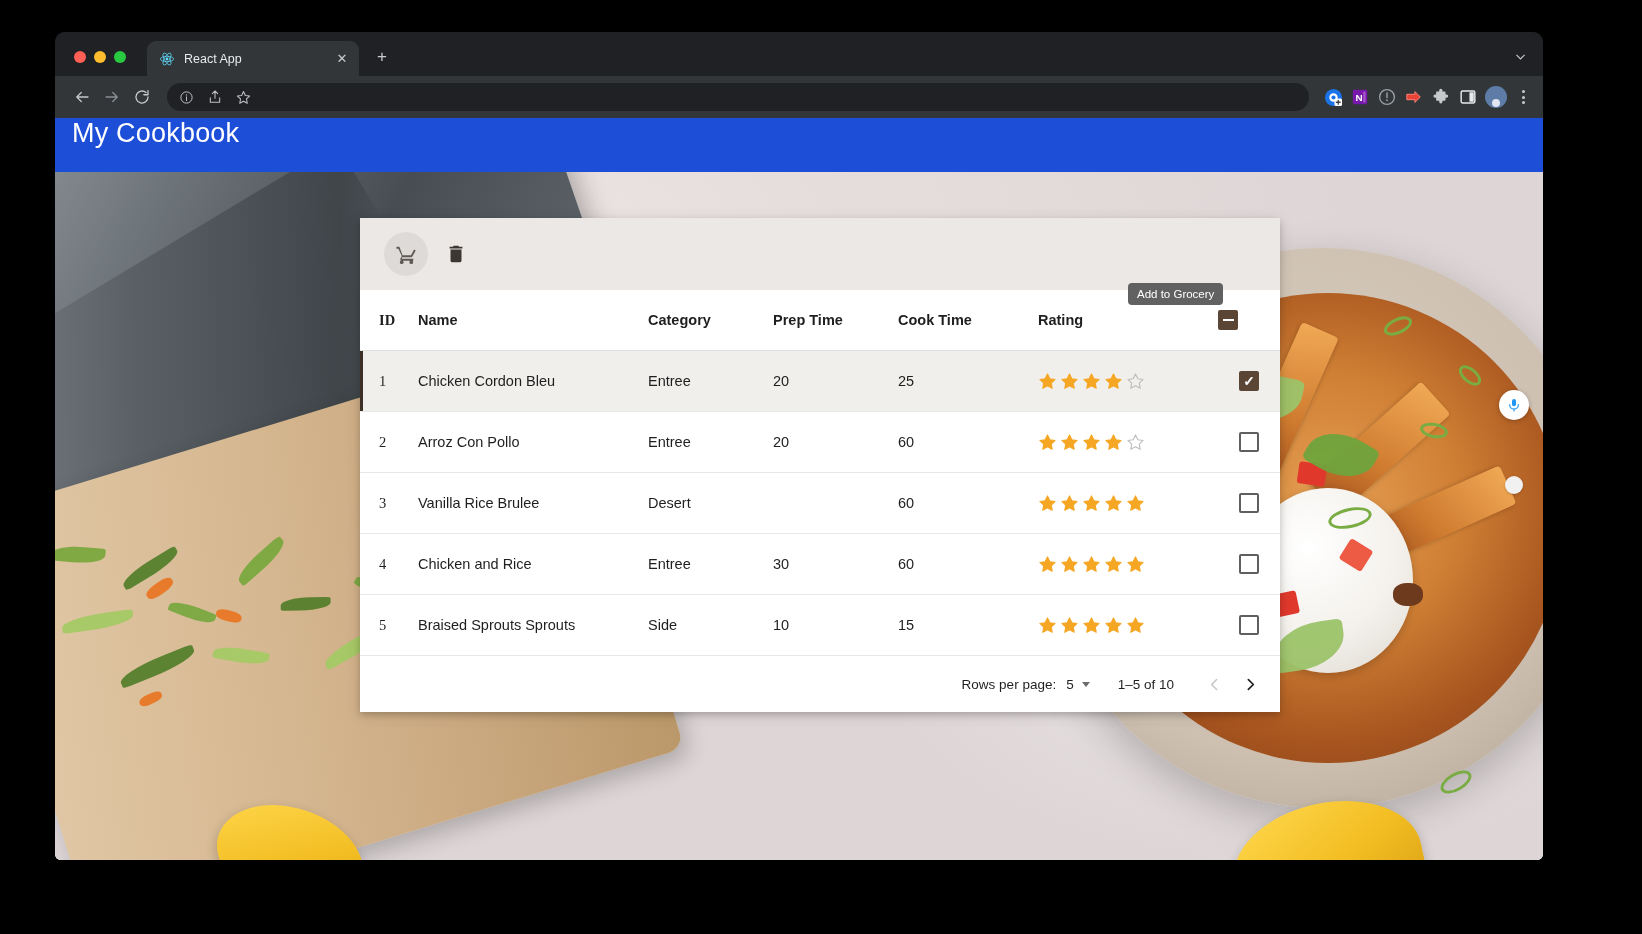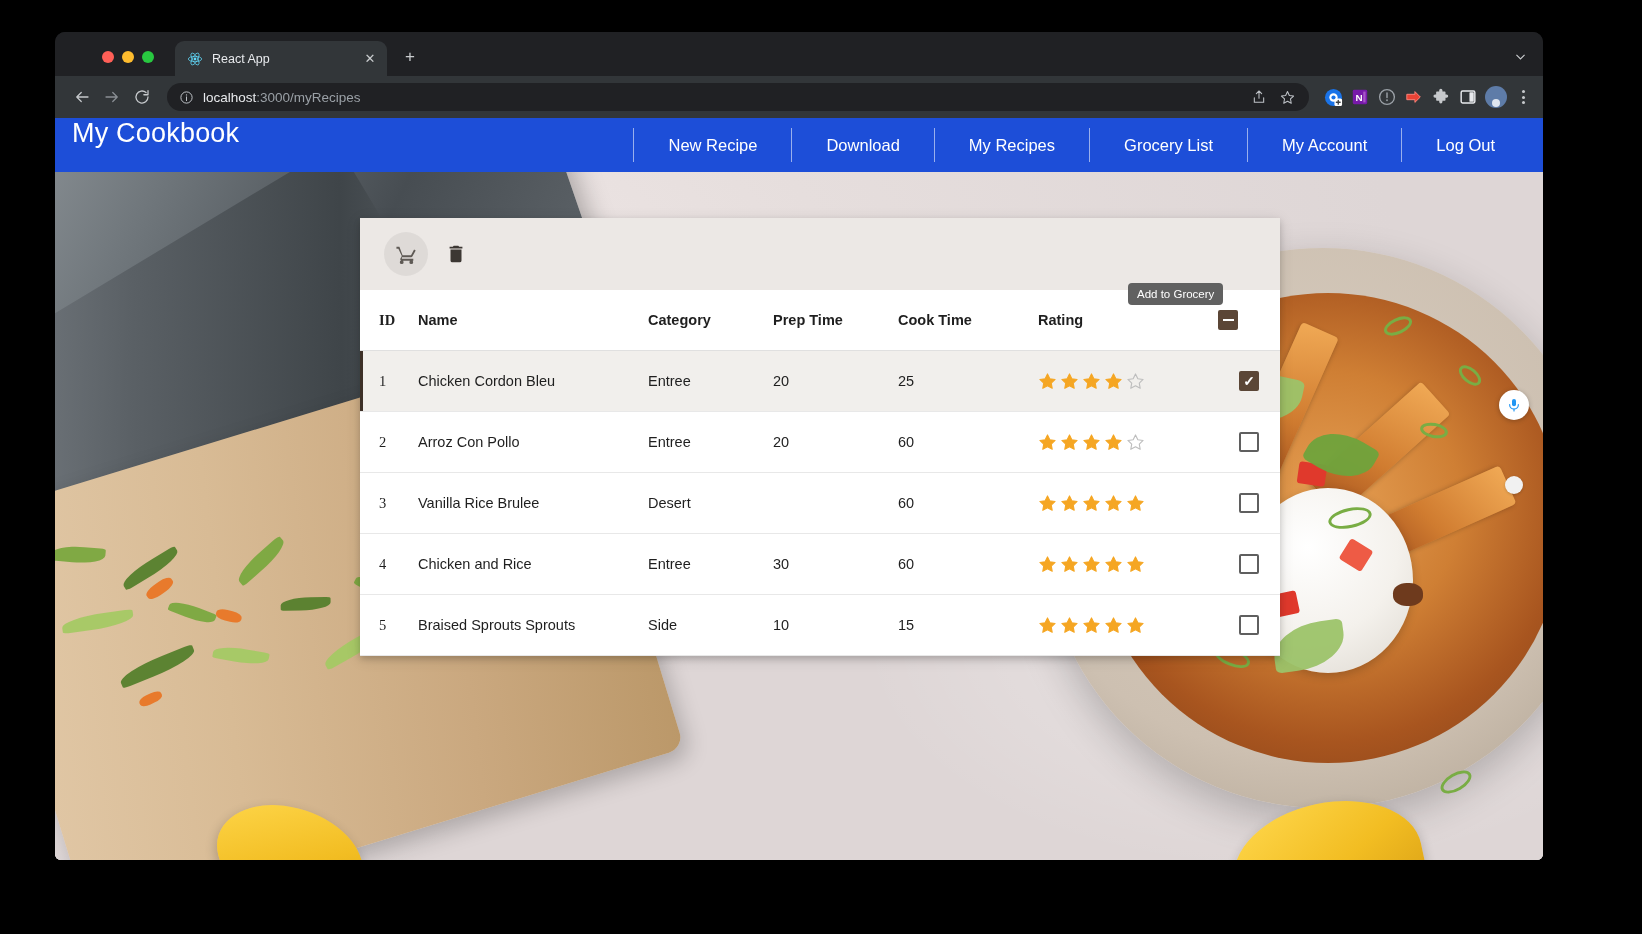--- a/index.html
+++ b/index.html
@@ -21,21 +21,20 @@
     box-shadow: 0 18px 60px rgba(0,0,0,.55);
   }
 
   
   #tab-strip {
     position: relative;
     height: 44px;
     background: #202124;
     display: flex;
     align-items: flex-end;
-    padding-left: 28px;
   }
   #traffic-lights { display: flex; gap: 8px; padding: 0 0 13px 19px; }
   .tl { width: 12px; height: 12px; border-radius: 50%; display: block; }
   .tl.red { background: #ff5f57; }
   .tl.yellow { background: #febc2e; }
   .tl.green { background: #28c840; }
 
   #browser-tab {
     margin-left: 21px;
     width: 212px; height: 35px;
@@ -358,21 +357,20 @@
     </span>
 
     <div id="omnibox">
       <span id="site-info-icon">
         <svg viewBox="0 0 24 24" width="15" height="15">
           <circle cx="12" cy="12" r="9" fill="none" stroke="#bdc1c6" stroke-width="1.6"></circle>
           <circle cx="12" cy="7.8" r="1.1" fill="#bdc1c6"></circle>
           <path d="M12 11v6" stroke="#bdc1c6" stroke-width="1.6" stroke-linecap="round"></path>
         </svg>
       </span>
-      <span id="omnibox-url"><b>localhost</b><span>:3000/myRecipes</span></span>
       <span id="omnibox-actions">
         <span class="omni-icon">
           <svg viewBox="0 0 24 24" width="16" height="16">
             <path d="M12 3v11M8 7l4-4 4 4" fill="none" stroke="#bdc1c6" stroke-width="1.6" stroke-linecap="round" stroke-linejoin="round"></path>
             <path d="M5 13v7h14v-7" fill="none" stroke="#bdc1c6" stroke-width="1.6" stroke-linecap="round"></path>
           </svg>
         </span>
         <span class="omni-icon">
           <svg viewBox="0 0 24 24" width="17" height="17">
             <path d="M12 3.6l2.6 5.5 6 .8-4.4 4.2 1.1 6-5.3-2.9-5.3 2.9 1.1-6L3.4 9.9l6-.8z" fill="none" stroke="#bdc1c6" stroke-width="1.5" stroke-linejoin="round"></path>
@@ -496,28 +494,20 @@
       <svg viewBox="0 0 24 24" width="16" height="16">
         <rect x="9" y="3" width="6" height="11" rx="3" fill="#2196f3"></rect>
         <path d="M5.5 11.5a6.5 6.5 0 0 0 13 0" fill="none" stroke="#2196f3" stroke-width="1.8" stroke-linecap="round"></path>
         <path d="M12 18v3" stroke="#2196f3" stroke-width="1.8" stroke-linecap="round"></path>
       </svg>
     </div>
     <div id="mic-floating2"></div>
 
     <div id="app-header">
       <div id="app-title">My Cookbook</div>
-      <nav id="app-nav">
-        <a class="nav-item">New Recipe</a>
-        <a class="nav-item">Download</a>
-        <a class="nav-item">My Recipes</a>
-        <a class="nav-item">Grocery List</a>
-        <a class="nav-item">My Account</a>
-        <a class="nav-item" id="nav-logout">Log Out</a>
-      </nav>
     </div>
 
     <div id="table-card">
 
       <div id="table-toolbar">
         <div id="toolbar-actions">
           <span class="toolbar-icon-btn" id="cart-icon-btn">
             <svg viewBox="0 0 24 24" width="23" height="23" fill="#5f5a55">
               <path d="M7 18a2 2 0 1 0 0 4 2 2 0 0 0 0-4zm10 0a2 2 0 1 0 0 4 2 2 0 0 0 0-4zM7.2 14.8h9.5c.7 0 1.3-.4 1.6-1l3.3-6-1.7-1-3.2 5.9H7.9L4.6 4H1.5v2h2l3.6 7.6-1.4 2.5c-.6 1 .2 2.4 1.4 2.4h12v-2H7.2z"></path>
             </svg>
@@ -681,16 +671,34 @@
                   <svg class="star" viewBox="0 0 24 24">
                     <path d="M12 2.4l2.95 6.1 6.65.92-4.83 4.6 1.18 6.58L12 17.5l-5.95 3.1 1.18-6.58L2.4 9.42l6.65-.92z" fill="#f5a623" stroke="#f5a623" stroke-width="1.4" stroke-linejoin="round"></path>
                   </svg>
                 </span>
               </td>
               <td class="col-chk"><span class="mui-checkbox"></span></td>
             </tr>
           </tbody>
       </table>
 
+      <div id="table-pagination">
+        <span id="rows-per-page-label">Rows per page:</span>
+        <span id="rows-per-page-select">
+          <span>5</span>
+          <span class="caret-down"></span>
+        </span>
+        <span id="displayed-rows">1–5 of 10</span>
+        <span class="page-btn" id="prev-page-button" style="color: rgb(196, 196, 196);">
+          <svg viewBox="0 0 24 24" width="17" height="17">
+              <path d="M15 5l-7 7 7 7" fill="none" stroke="currentColor" stroke-width="2" stroke-linecap="round" stroke-linejoin="round"></path>
+            </svg>
+        </span>
+        <span class="page-btn" id="next-page-button">
+          <svg viewBox="0 0 24 24" width="17" height="17">
+              <path d="M9 5l7 7-7 7" fill="none" stroke="currentColor" stroke-width="2.4" stroke-linecap="round" stroke-linejoin="round"></path>
+            </svg>
+        </span>
+      </div>
 
     </div>
   </div>
 </div>
 
 </body></html>

